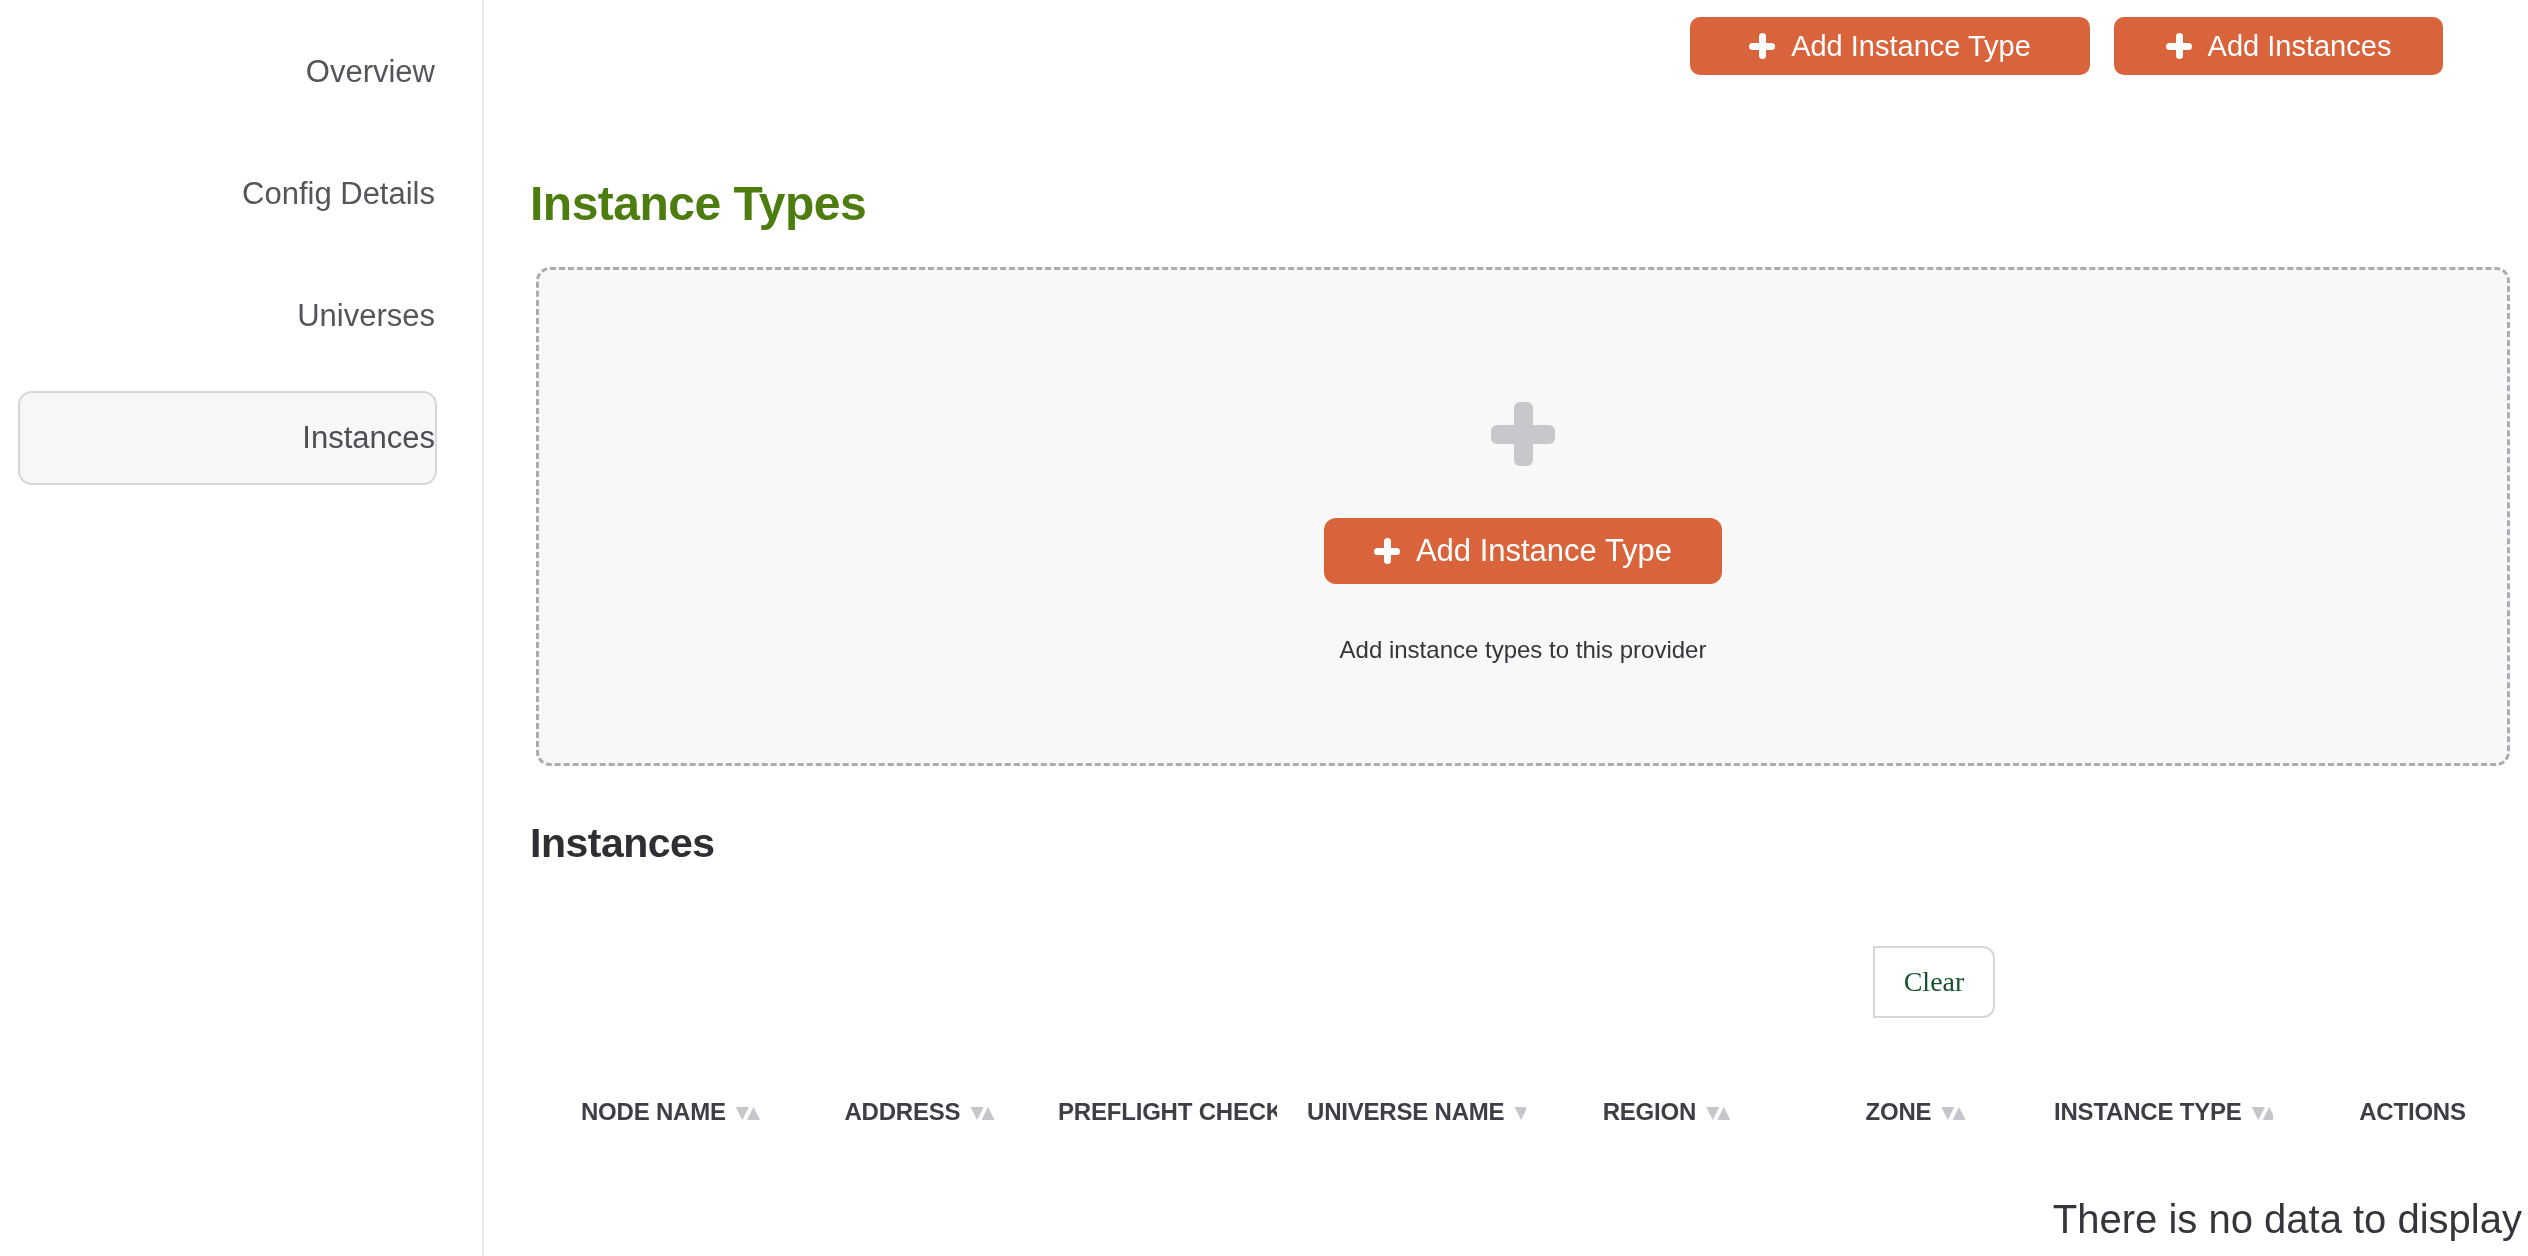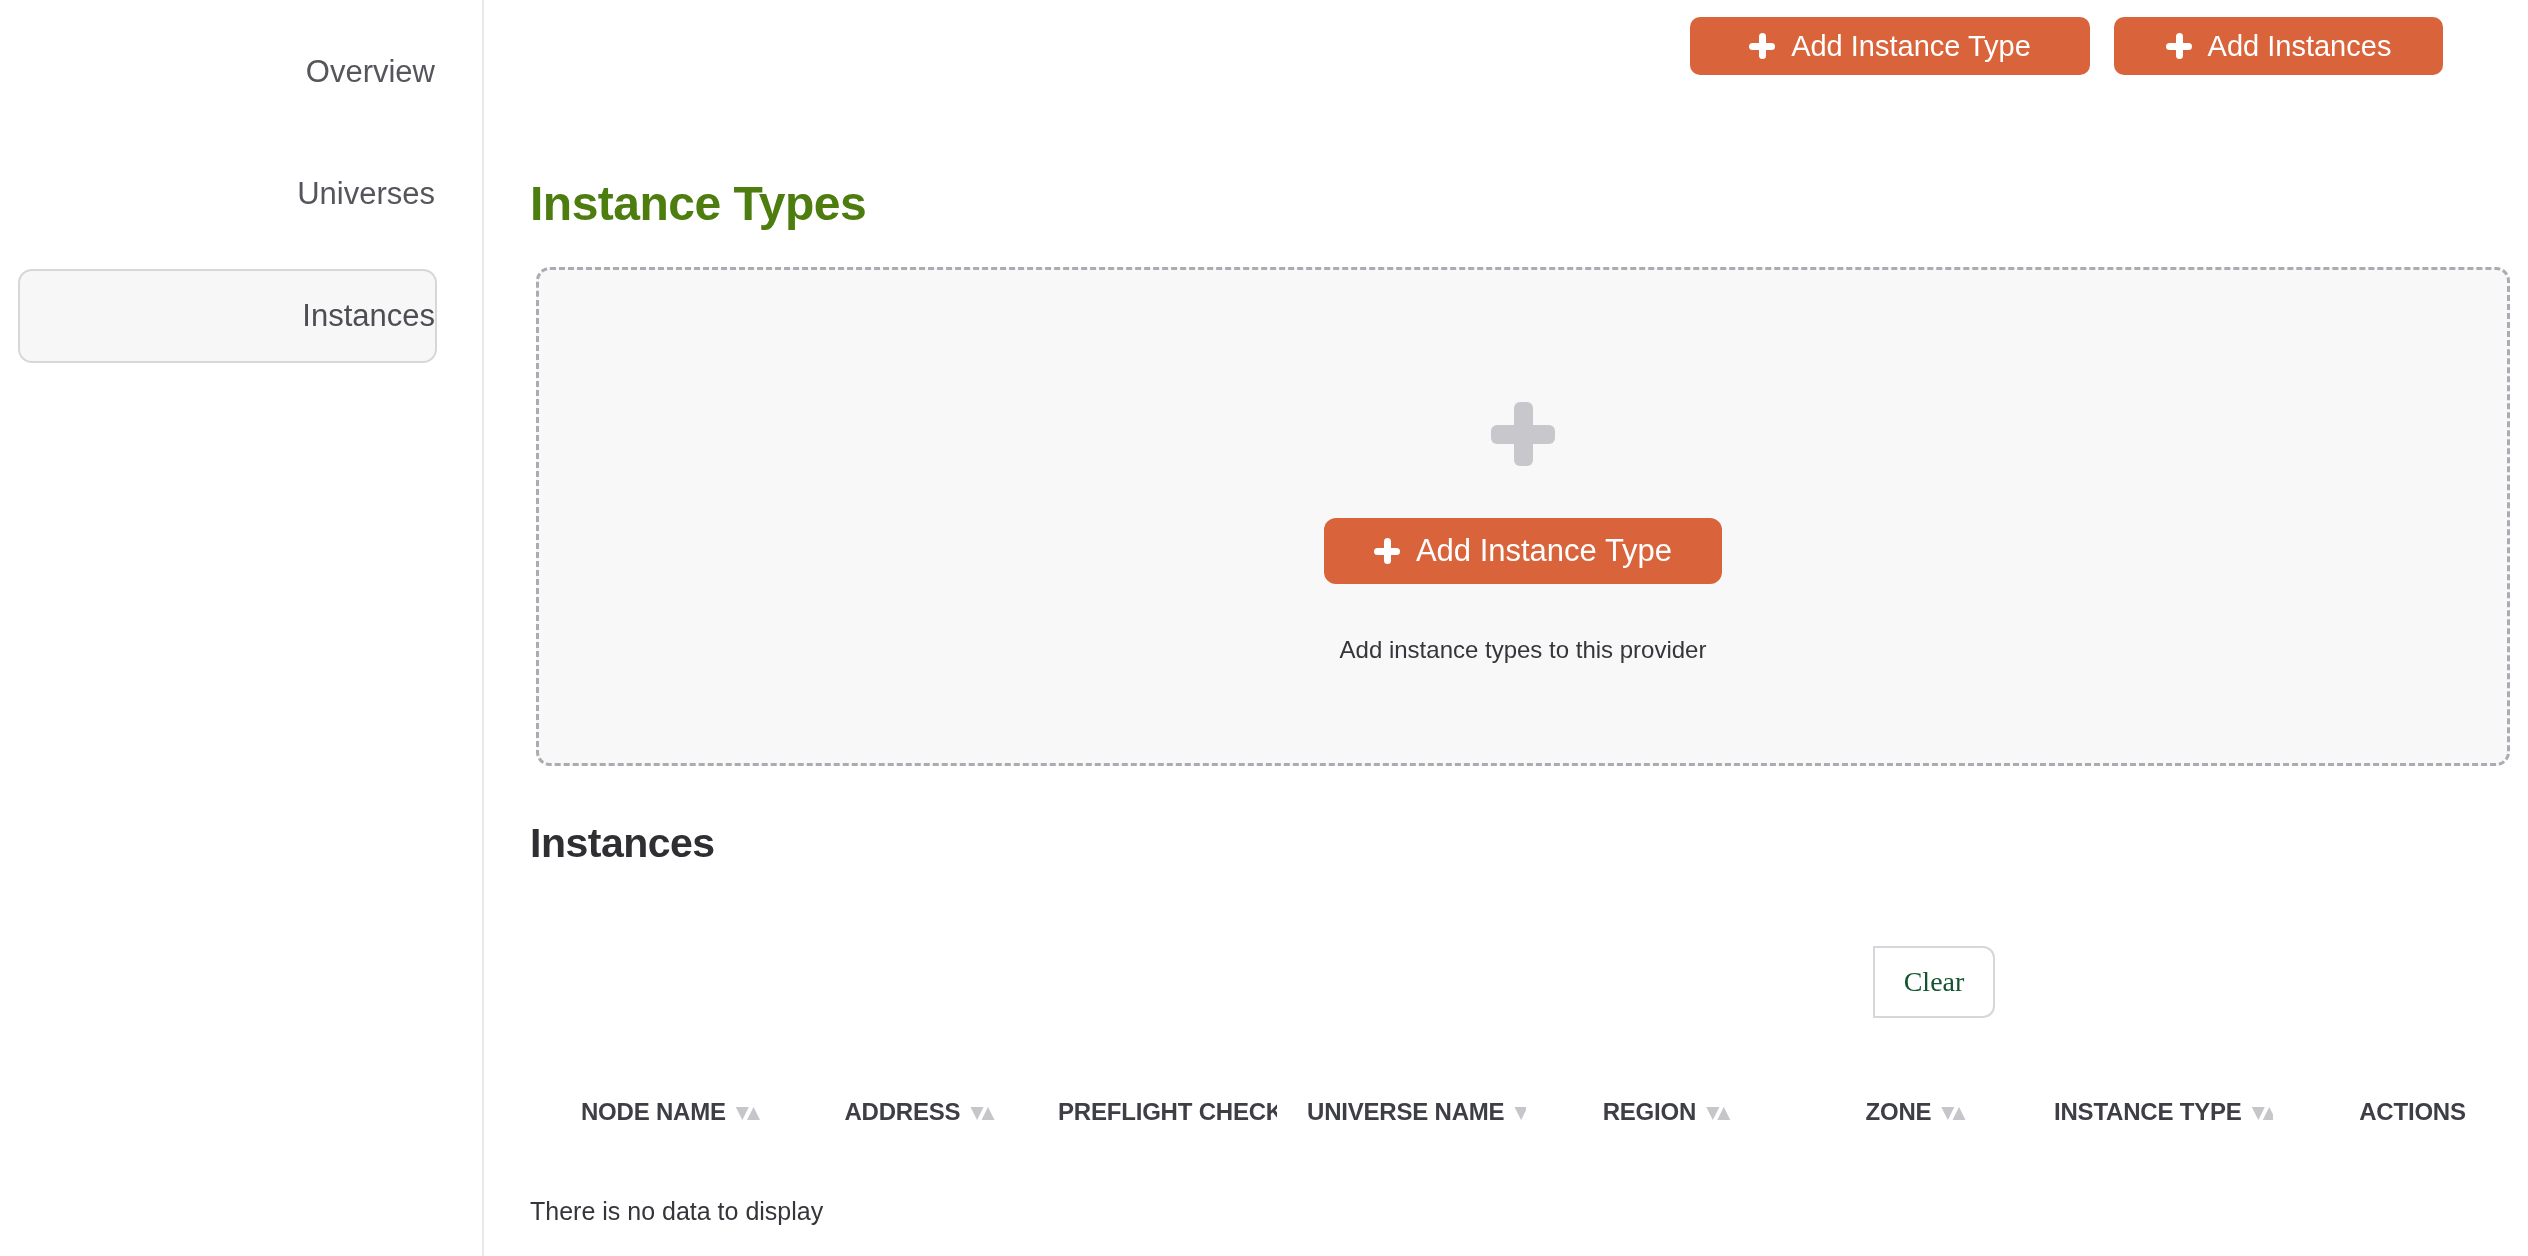--- a/index.html
+++ b/index.html
@@ -92,29 +92,32 @@
     text-align: center; padding: 20px 0 20px 30px;
     font-size: 24px; font-weight: 700; color: #3e3e45; letter-spacing: -0.2px;
     white-space: nowrap; overflow: hidden;
   }
   .sort-ic {
     font-family: "DejaVu Sans", sans-serif; font-size: 17px; color: #c5c5ca;
     margin-left: 10px; letter-spacing: -2px; vertical-align: 2px;
   }
   .empty-row {
     position: absolute; left: 530px; top: 1197px; width: 1992px;
-    text-align: left; font-size: 25px; color: #35353b;
+    text-align: right; font-size: 40px; color: #35353b;
   }
 </style>
 </head>
 <body>
 
 <nav class="sidebar">
   <div class="side-item">
     <span>Overview</span>
+  </div>
+  <div class="side-item">
+    <span>Config Details</span>
   </div>
   <div class="side-item">
     <span>Universes</span>
   </div>
   <div class="side-item selected">
     <span>Instances</span>
   </div>
 </nav>
 
 <button class="btn-orange btn-add-type-top">

